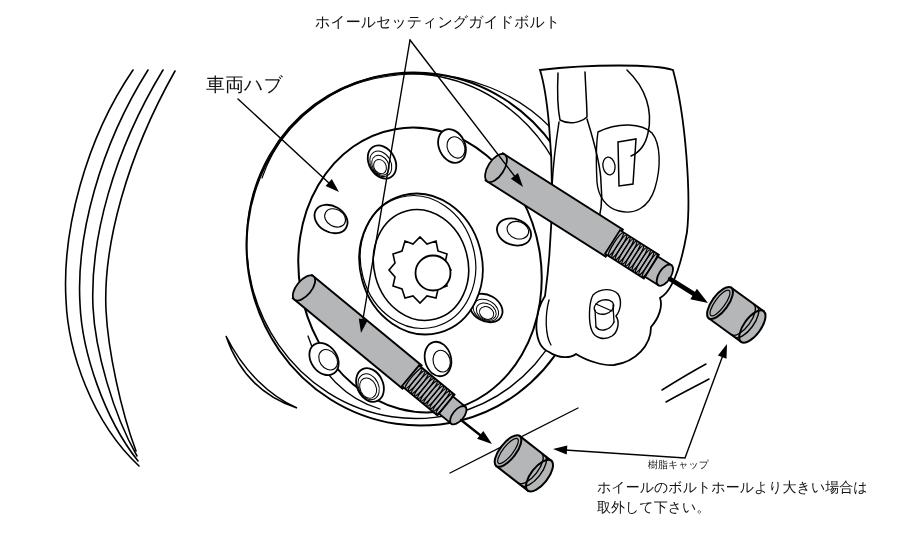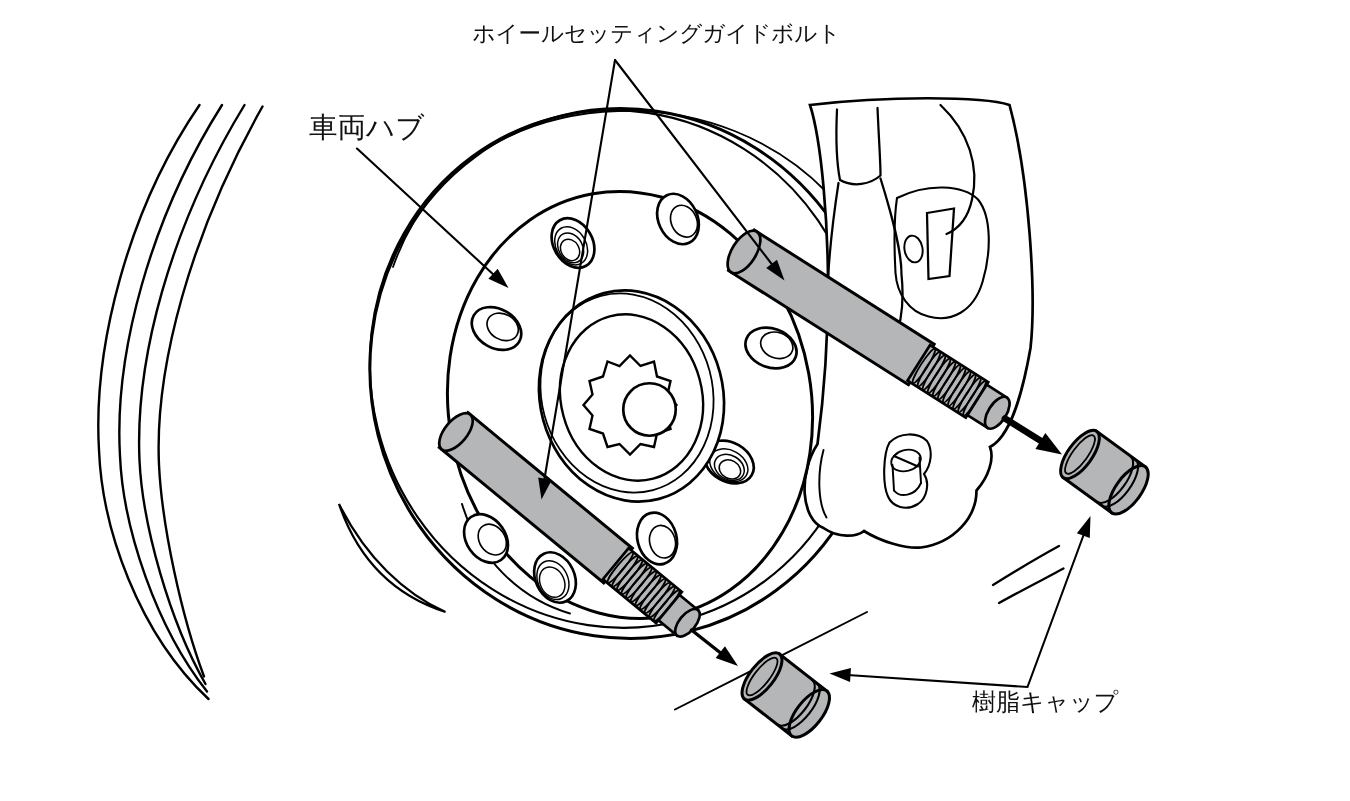--- a/index.html
+++ b/index.html
@@ -5,21 +5,21 @@
   html,body{margin:0;padding:0;background:#fff;}
   #stage{
     position:relative;width:900px;height:534px;background:#fff;
     font-family:Liberation Sans, sans-serif;
     color:#111;overflow:hidden;
   }
   #stage svg{position:absolute;left:0;top:0;}
   .lbl{position:absolute;white-space:nowrap;color:#111;}
   .lbl-title{left:315px;top:13px;font-size:15px;}
   .lbl-hub{left:206px;top:72px;font-size:19px;}
-  .lbl-cap1{left:648px;top:458px;font-size:16px;}
+  .lbl-cap1{left:648px;top:458px;font-size:10px;}
   .lbl-cap2{left:597px;top:479px;font-size:14px;}
   .lbl-cap3{left:597px;top:499px;font-size:14px;}
 </style>
 </head>
 <body>
 
 <div id="stage" style="background: rgb(255, 255, 255);">
 
 <svg width="900" height="534" viewBox="0 0 900 534">
   <g fill="none" stroke="#000" stroke-width="1.6" stroke-linecap="round">
@@ -192,14 +192,16 @@
       <path d="M 565,450 L 685,458 L 723,355"></path>
       <polygon points="553,449 567.3,445.4 566.7,454.6" fill="#000" stroke="none"></polygon>
       <polygon points="727,344 726.5,358.7 717.9,355.5" fill="#000" stroke="none"></polygon>
     </g>
   </g>
 </svg>
 
 <div class="lbl lbl-title">ホイールセッティングガイドボルト</div>
 <div class="lbl lbl-hub">車両ハブ</div>
 <div class="lbl lbl-cap1">樹脂キャップ</div>
+<div class="lbl lbl-cap2">ホイールのボルトホールより大きい場合は</div>
+<div class="lbl lbl-cap3">取外して下さい。</div>
 
 </div>
 
 </body></html>

